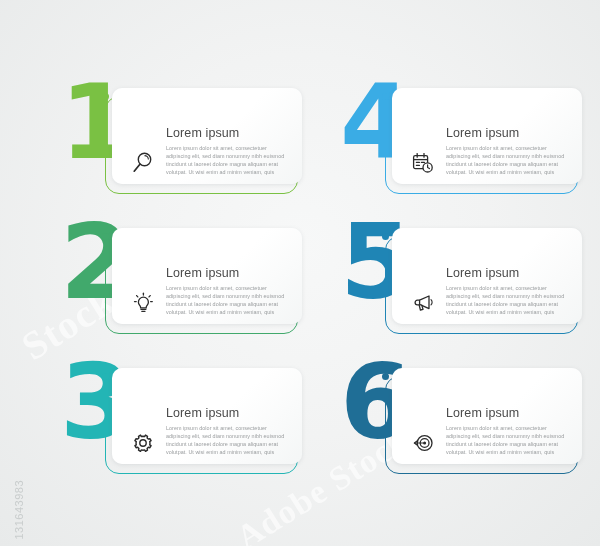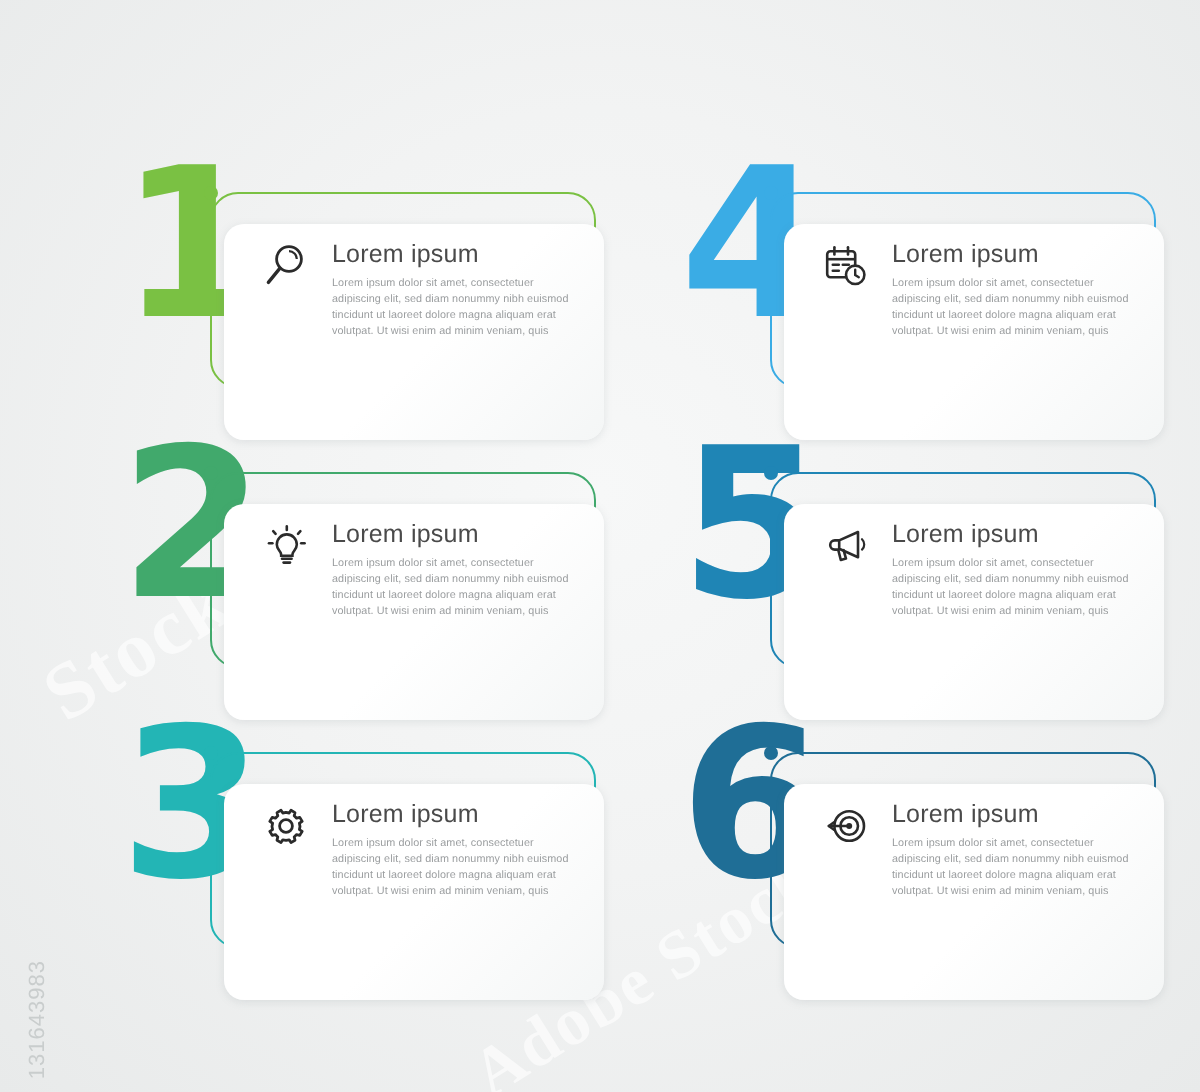--- a/index.html
+++ b/index.html
@@ -87,30 +87,29 @@
     border-radius: 14px;
     box-sizing: border-box;
     z-index: 2;
   }
   
   .card {
     position: absolute;
     left: 52px;
     top: 6px;
     width: 190px;
-    height: 108px;
+    height: 96px;
     background: linear-gradient(135deg, #ffffff 0%, #ffffff 55%, #f4f6f6 100%);
     border-radius: 10px;
     box-shadow: 0 1px 4px rgba(120,130,135,0.17);
     z-index: 3;
     display: flex;
-    align-items: flex-start;
+    align-items: flex-end;
     box-sizing: border-box;
     padding: 8px 10px 8px 8px;
-    margin-top: 24px;
   }
   
   .node {
     position: absolute;
     left: 41.5px;
     top: 10.5px;
     width: 7px;
     height: 7px;
     border-radius: 50%;
     z-index: 4;

